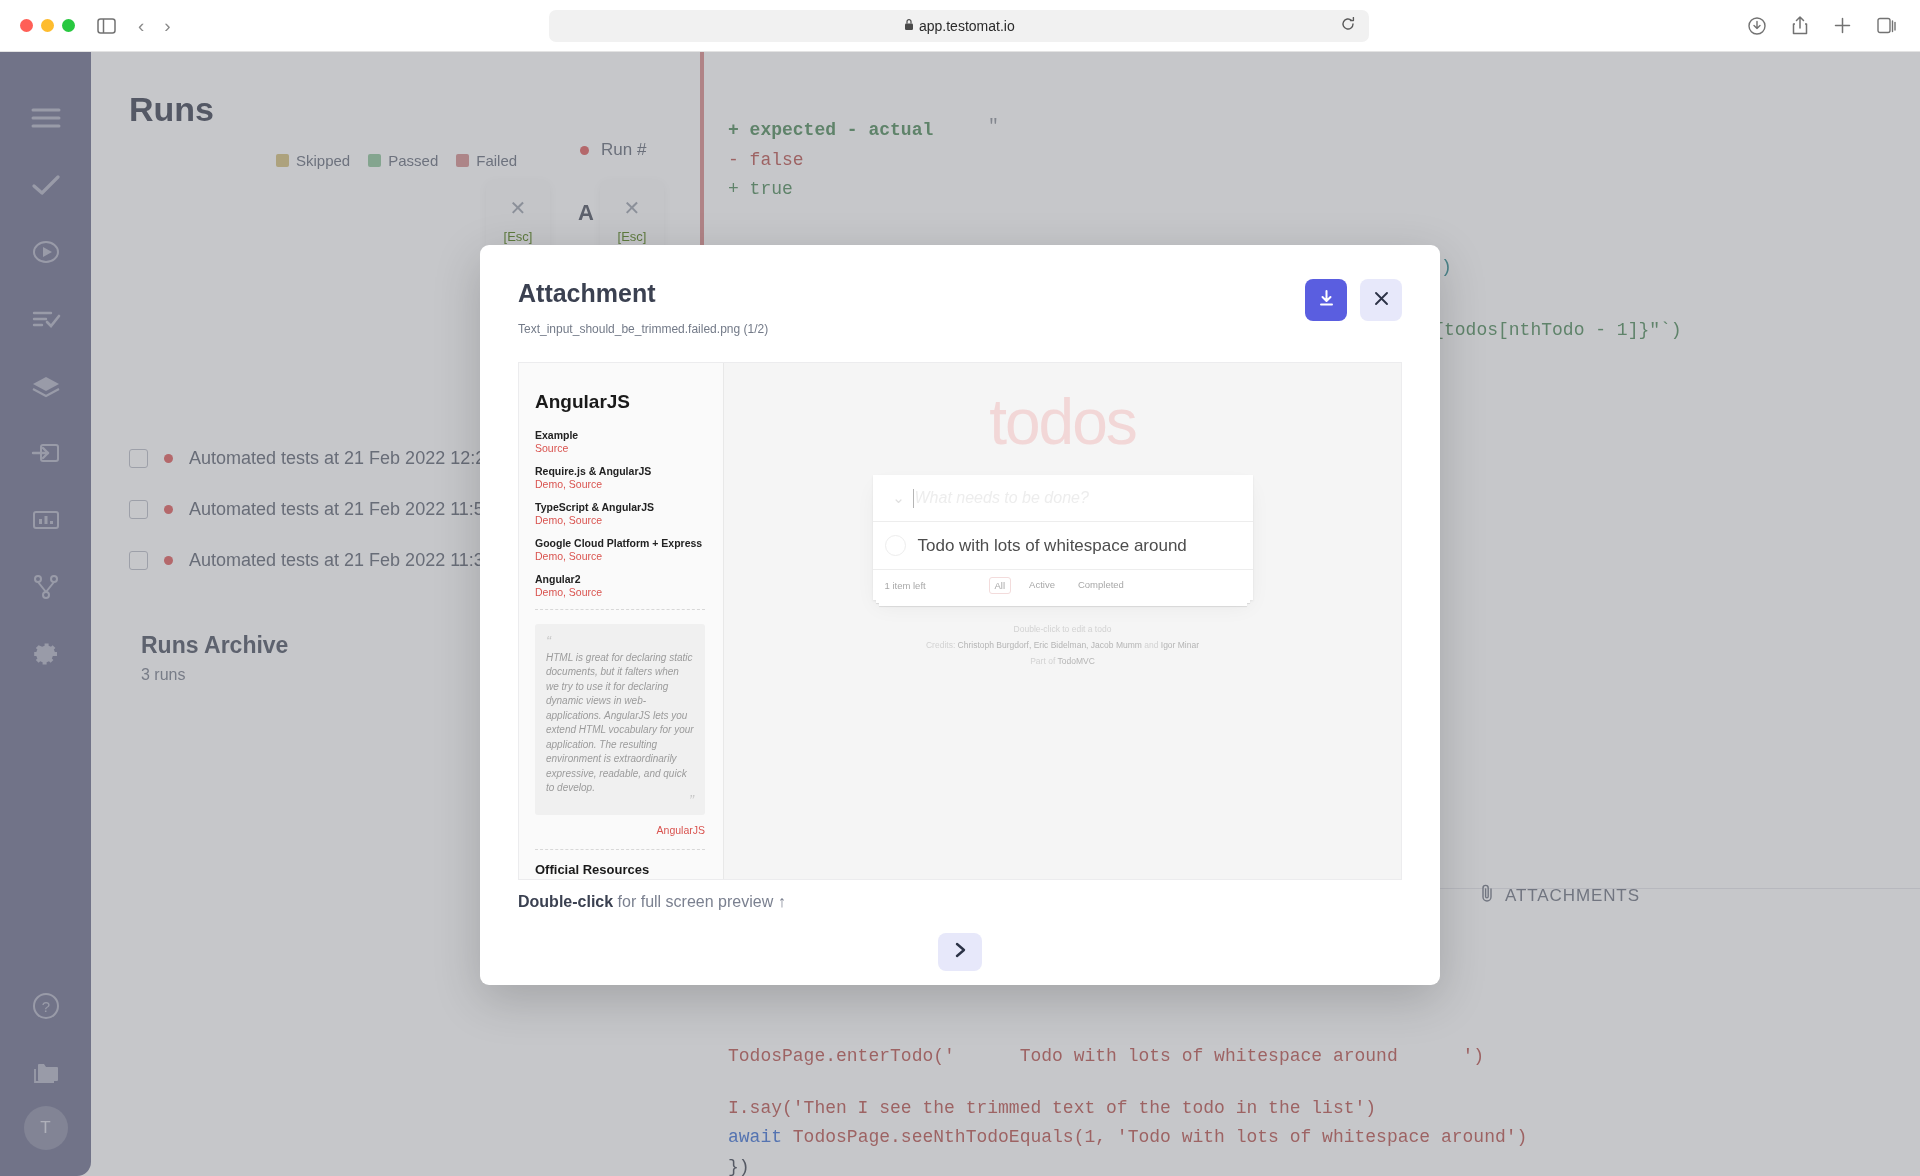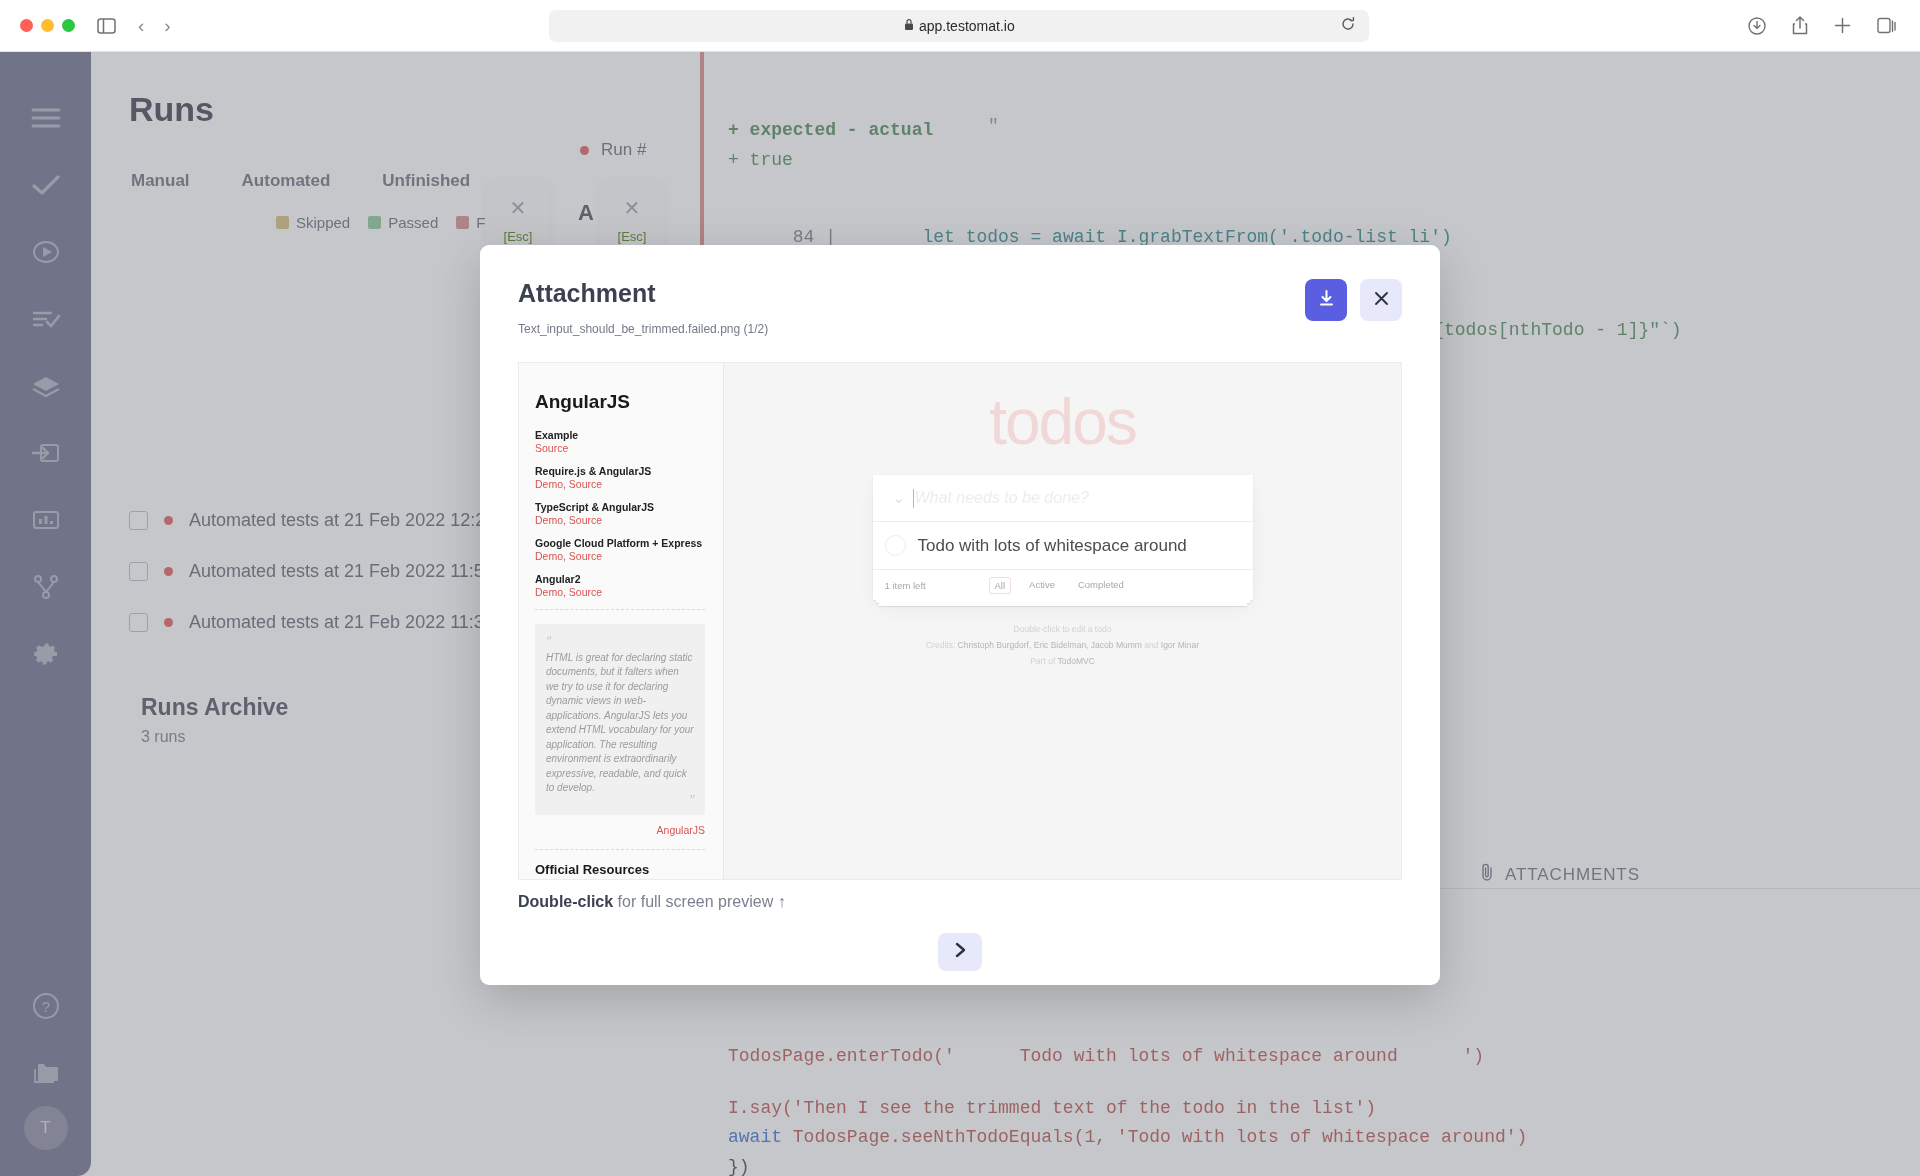--- a/index.html
+++ b/index.html
@@ -82,21 +82,21 @@
   }
   .code-rule { position: absolute; left: 0; top: 0; width: 4px; height: 230px; background: #d98a8a; }
   .code-line { white-space: pre; line-height: 1.65; padding-left: 28px; }
   .c-green { color: #4e8a5a; }
   .c-red { color: #b9534f; }
   .c-gray { color: #7a7f88; }
   .c-blue { color: #3b6fd4; }
   .c-teal { color: #2b8a90; }
   .c-dark { color: #3d4350; }
   .attachments-row {
-    position: absolute; left: 780px; top: 811px;
+    position: absolute; left: 780px; top: 832px;
     display: flex; align-items: center; gap: 11px;
     font-family: "Liberation Sans", sans-serif; font-size: 17px; letter-spacing: .9px; color: #6d7380;
   }
   .attach-divider { position: absolute; left: 700px; top: 836px; width: 1180px; height: 1px; background: #e5e6ea; }
   .mid-code { position: absolute; top: 268px; left: 690px; white-space: pre; }
   .quote-top { position: absolute; top: 60px; left: 260px; color: #8a8f98; }
   .bottom-code { position: absolute; top: 990px; left: 0; }
   
   .ghost-card {
     position: absolute; background: #fbfbfc; border-radius: 9px;
@@ -274,25 +274,20 @@
           <path fill="none" stroke="currentColor" stroke-width="1.8" d="M5 9v13h19"></path>
         </svg>
     </div>
     <div class="avatar-circle">
       <span>T</span>
     </div>
   </div>
 
   <div class="runs-panel">
     <div class="runs-title">Runs</div>
-    <div class="runs-tabs">
-      <span>Manual</span>
-      <span>Automated</span>
-      <span>Unfinished</span>
-    </div>
     <div class="runs-legend">
       <span>
           <i class="lg-sw" style="background:#d4c07a"></i>
           <em style="font-style:normal">Skipped</em>
         </span>
       <span>
           <i class="lg-sw" style="background:#8ec49a"></i>
           <em style="font-style:normal">Passed</em>
         </span>
       <span>
@@ -334,20 +329,21 @@
   <div class="ghost-card" style="left:600px; top:128px; width:64px; height:80px;">
     <span style="font-size:20px">✕</span>
     <span class="esc-label">[Esc]</span>
   </div>
   <div style="position:absolute;left:578px;top:148px;font-size:22px;font-weight:700;color:#4a505e">A</div>
 
   <div class="code-panel">
     <div class="code-rule"></div>
     <div class="quote-top code-line c-gray">"</div>
     <div class="code-line c-green" style="margin-top:52px;font-weight:700">+ expected - actual</div>
+    <div class="code-line c-red">- false</div>
     <div class="code-line c-green">+ true</div>
     <div class="code-line" style="margin-top:18px">
       <span class="c-gray">84 |</span><span class="c-dark" style="white-space:pre">        </span><span class="c-teal">let todos = await I.grabTextFrom('.todo-list li')</span>
     </div>
     <div class="mid-code c-green">, "${todos[nthTodo - 1]}"`)</div>
 
     <div class="attach-divider"></div>
     <div class="attachments-row">
       <span>
         <svg width="14" height="19" viewBox="0 0 14 19">

